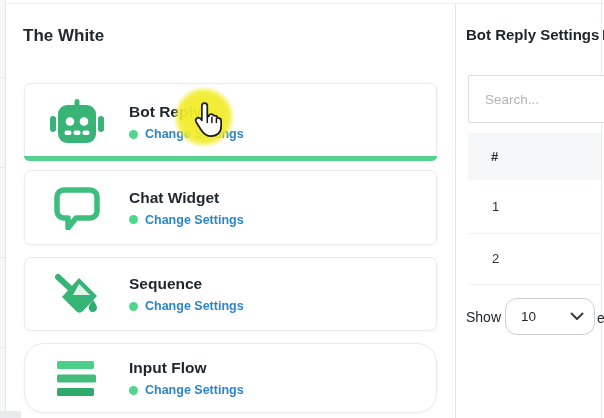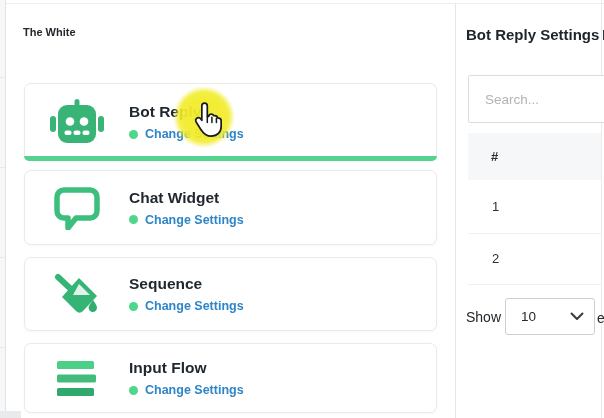--- a/index.html
+++ b/index.html
@@ -10,21 +10,21 @@
   }
   
   .edge-sliver{position:absolute;left:0;top:0;width:5px;height:418px;background:#f6f7f8;border-right:1px solid #e3e4e6;}
   .edge-sliver .div{position:absolute;left:0;width:5px;height:1px;background:#e8e9ea;}
   .corner-gray{position:absolute;left:0;top:411px;width:21px;height:7px;background:#e9eaeb;}
   .top-line{position:absolute;left:6px;right:0;top:3px;height:1px;background:#efefef;}
   .panel-divider{position:absolute;left:455px;top:3px;bottom:0;width:1px;background:#e6e6e6;}
   .right-edge-line{position:absolute;left:601px;top:0;bottom:0;width:1px;background:#ebebeb;}
 
   
-  .lp-title{position:absolute;left:23px;top:26px;font-size:11px;font-weight:600;color:#23292f;}
+  .lp-title{position:absolute;left:23px;top:26px;font-size:17px;font-weight:600;color:#23292f;}
   .card{
     position:absolute;left:24px;width:411px;background:#fff;
     border:1px solid #eaeaea;border-radius:7px;
     display:flex;align-items:center;
     box-shadow:0 1px 3px rgba(25,35,45,.04);
   }
   .card.active::after{
     content:"";position:absolute;left:-1px;right:-1px;bottom:-1px;height:5px;
     background:var(--active-underline,#55d28e);border-radius:0 0 7px 7px;
   }
@@ -56,21 +56,21 @@
     display:flex;align-items:center;font-size:13px;font-weight:700;color:#2a3138;}
   .thead span{margin-left:23px;}
   .trow{position:absolute;left:468px;width:133px;display:flex;align-items:center;
     font-size:13px;color:#2a3138;border-bottom:1px solid #f0f0f0;}
   .trow span{margin-left:24px;}
   .row1{top:180px;height:53px;}
   .row2{top:233px;height:51px;}
   .show-label{position:absolute;left:466px;top:309px;font-size:14px;color:#21262b;}
   .pagesize{
     position:absolute;left:505px;top:298px;width:90px;height:37px;box-sizing:border-box;
-    border:1px solid #cfcfcf;border-radius:3px;background:#fff;
+    border:1px solid #cfcfcf;border-radius:12px;background:#fff;
     display:flex;align-items:center;cursor:pointer;
   }
   .pagesize .val{margin-left:15px;font-size:13.5px;color:#24292e;flex:1;}
   .pagesize .chev{margin-right:10px;display:flex;}
   .entries-clip{position:absolute;left:597px;top:310px;font-size:14px;color:#24292e;}
 </style>
 </head>
 <body>
 
 <div class="stage">
@@ -137,21 +137,21 @@
     </div>
     <div class="texts">
       <div class="card-title">Sequence</div>
       <div class="link-row">
         <span class="dot"></span>
         <span class="change-link">Change Settings</span>
       </div>
     </div>
   </div>
 
-  <div class="card" style="top:343px;height:68px;">
+  <div class="card" style="top:343px;height:68px;border-radius:20px;">
     <div class="icon-wrap">
       <svg width="40" height="37" viewBox="0 0 40 37">
         <rect x="0" y="1" width="37" height="8" rx="1.5" fill="#4ccf86"></rect>
         <rect x="0" y="14.5" width="39" height="8" rx="1.5" fill="#42bb7b"></rect>
         <rect x="0" y="28" width="37" height="8" rx="1.5" fill="#2faa6c"></rect>
       </svg>
     </div>
     <div class="texts">
       <div class="card-title">Input Flow</div>
       <div class="link-row">

